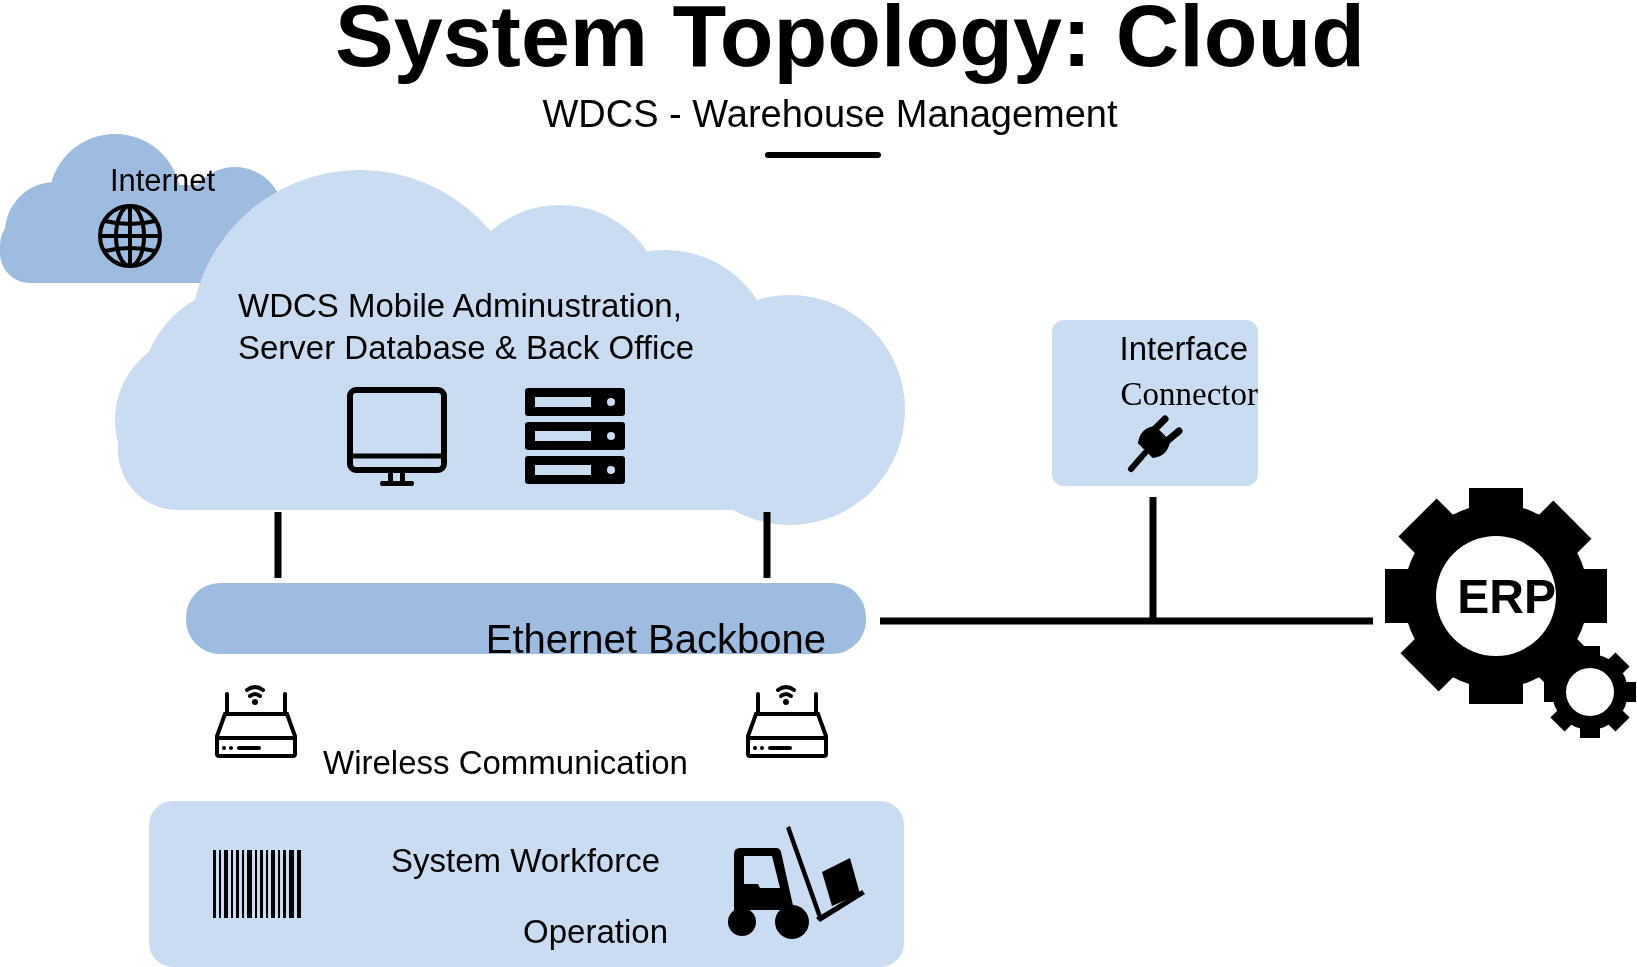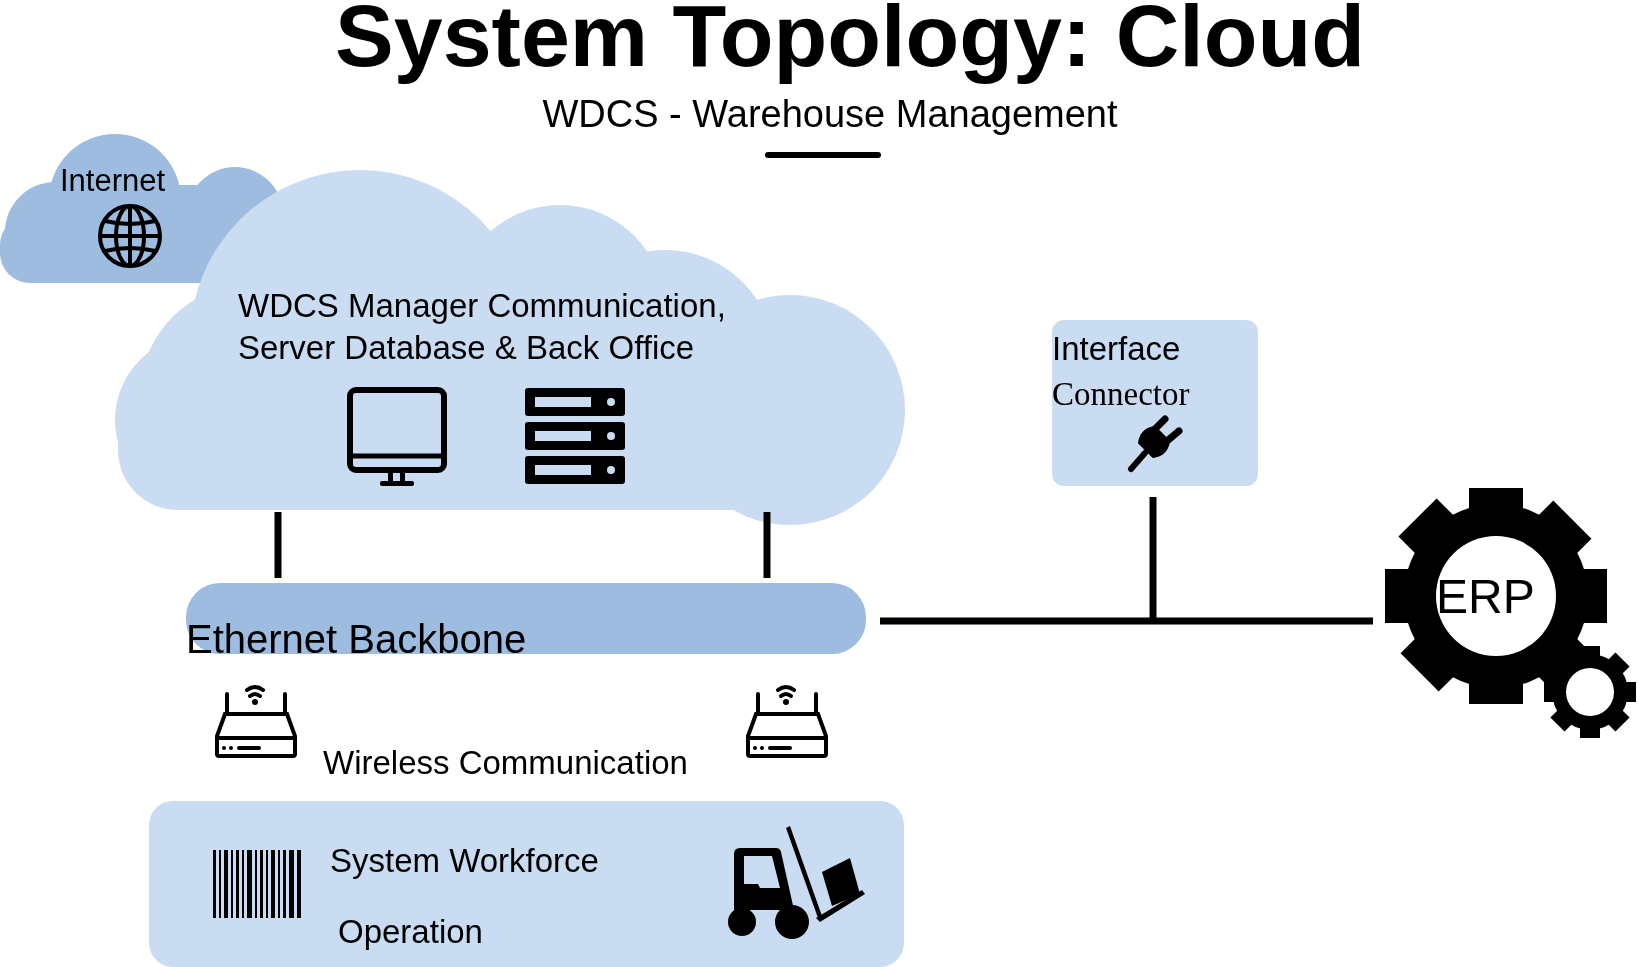--- a/index.html
+++ b/index.html
@@ -5,21 +5,21 @@
   html, body { margin: 0; padding: 0; background: #ffffff; }
   body { width: 1637px; height: 967px; position: relative; overflow: hidden;
          font-family: "Liberation Sans", sans-serif; color: #000; }
   .abs { position: absolute; }
   #title { left: 0; width: 1700px; top: -14px; text-align: center; font-weight: bold;
            font-size: 88px; line-height: 100px; letter-spacing: 0px; }
   #subtitle { left: 0; width: 1660px; top: 92px; text-align: center; font-size: 38px; line-height: 44px; }
   #title-rule { left: 765px; top: 152px; width: 116px; height: 6px; background: #000; border-radius: 3px; }
   svg.bg { position: absolute; left: 0; top: 0; }
   .label { position: absolute; font-size: 33px; line-height: 42px; }
-  .label-c { text-align: left; }
+  .label-c { text-align: right; }
 </style>
 </head>
 <body>
 
 <svg class="bg" width="1637" height="967" viewBox="0 0 1637 967">
 
   <g fill="#9dbcdf">
     <circle cx="115" cy="200" r="66"></circle>
     <circle cx="235" cy="215" r="48"></circle>
     <circle cx="55" cy="232" r="50"></circle>
@@ -61,21 +61,21 @@
   <g fill="none" stroke="#000" stroke-width="4">
     <circle cx="33" cy="33" r="30"></circle>
     <ellipse cx="33" cy="33" rx="14" ry="30"></ellipse>
     <line x1="33" y1="3" x2="33" y2="63"></line>
     <line x1="3" y1="33" x2="63" y2="33"></line>
     <path d="M8 18 Q33 24 58 18"></path>
     <path d="M8 48 Q33 42 58 48"></path>
   </g>
 </svg>
 
-<div class="label" style="left:238px; top:285px; width:560px;">WDCS Manager Communication,</div>
+<div class="label" style="left:238px; top:285px; width:560px;">WDCS Mobile Adminustration,</div>
 <div class="label" style="left:238px; top:327px; width:560px;">Server Database &amp; Back Office</div>
 <svg class="abs" style="left:346px; top:386px;" width="102" height="104" viewBox="0 0 102 104">
   <rect x="4" y="4" width="94" height="80" rx="6" fill="none" stroke="#000" stroke-width="6"></rect>
   <line x1="4" y1="70" x2="98" y2="70" stroke="#000" stroke-width="5"></line>
   <rect x="42" y="86" width="5" height="10" fill="#000"></rect>
   <rect x="54" y="86" width="5" height="10" fill="#000"></rect>
   <rect x="34" y="95" width="34" height="5" rx="2" fill="#000"></rect>
 </svg>
 <svg class="abs" style="left:525px; top:388px;" width="100" height="96" viewBox="0 0 100 96">
   <g fill="#000">
@@ -123,21 +123,21 @@
     <rect x="161" y="196" width="16" height="20"></rect>
     <rect x="237" y="196" width="16" height="20"></rect>
     <rect x="197" y="160" width="20" height="16" transform="rotate(45 207 206)"></rect>
     <rect x="197" y="236" width="20" height="16" transform="rotate(45 207 206)"></rect>
     <rect x="161" y="196" width="16" height="20" transform="rotate(45 207 206)"></rect>
     <rect x="237" y="196" width="16" height="20" transform="rotate(45 207 206)"></rect>
   </g>
   <circle cx="113" cy="110" r="60" fill="#fff"></circle>
   <circle cx="207" cy="206" r="24" fill="#fff"></circle>
 </svg>
-<div class="label label-c" style="left:1436px; top:572px; width:120px; font-size:48px; line-height:50px; font-weight:normal;">ERP</div>
+<div class="label label-c" style="left:1436px; top:572px; width:120px; font-size:48px; line-height:50px; font-weight:bold;">ERP</div>
 
 <div class="label label-c" style="left:186px; top:596px; width:640px; font-size:40px; line-height:46px;margin-top:20px;">Ethernet Backbone</div>
 
 <svg class="abs" style="left:213px; top:682px;" width="86" height="78" viewBox="0 0 86 78">
   <g fill="none" stroke="#000" stroke-width="4" stroke-linecap="round">
     <path d="M34 8 Q42 2 50 8"></path>
       <path d="M37 14 Q42 10 47 14"></path>
     <line x1="14" y1="12" x2="14" y2="32"></line>
       <line x1="72" y1="12" x2="72" y2="32"></line>
     <path d="M12 32 L74 32 L82 54 L82 72 Q82 74 80 74 L6 74 Q4 74 4 72 L4 54 Z"></path>

